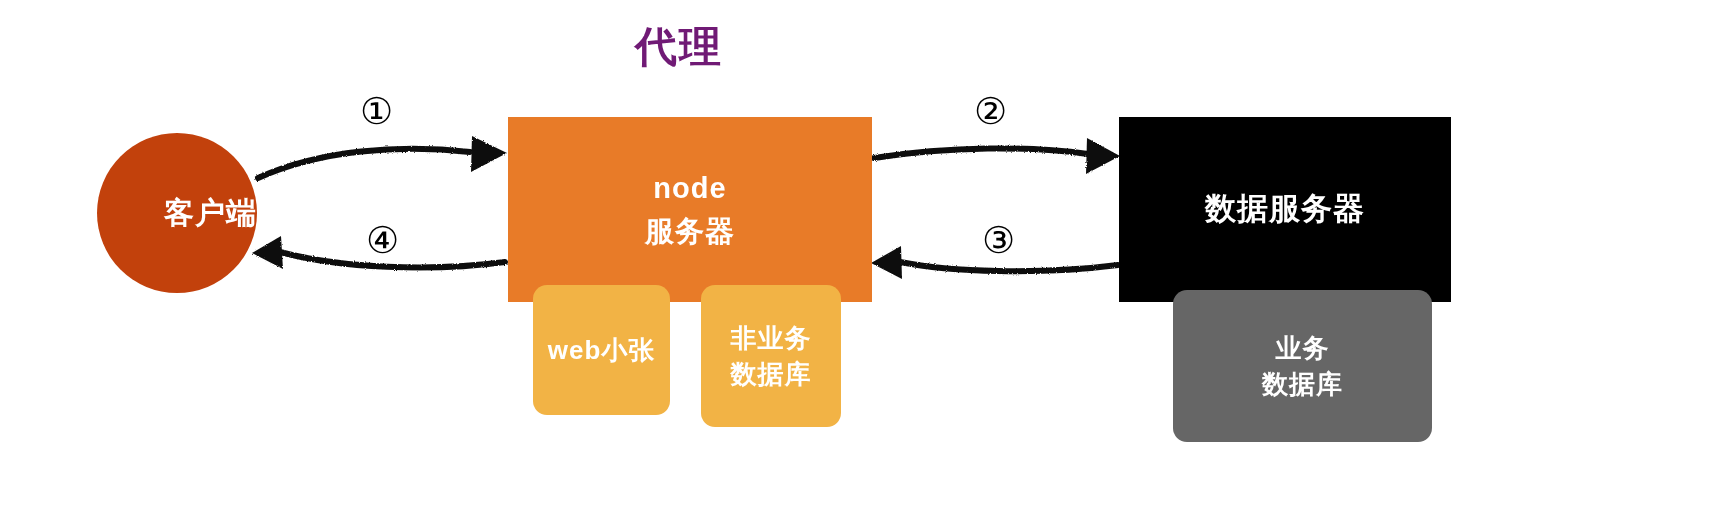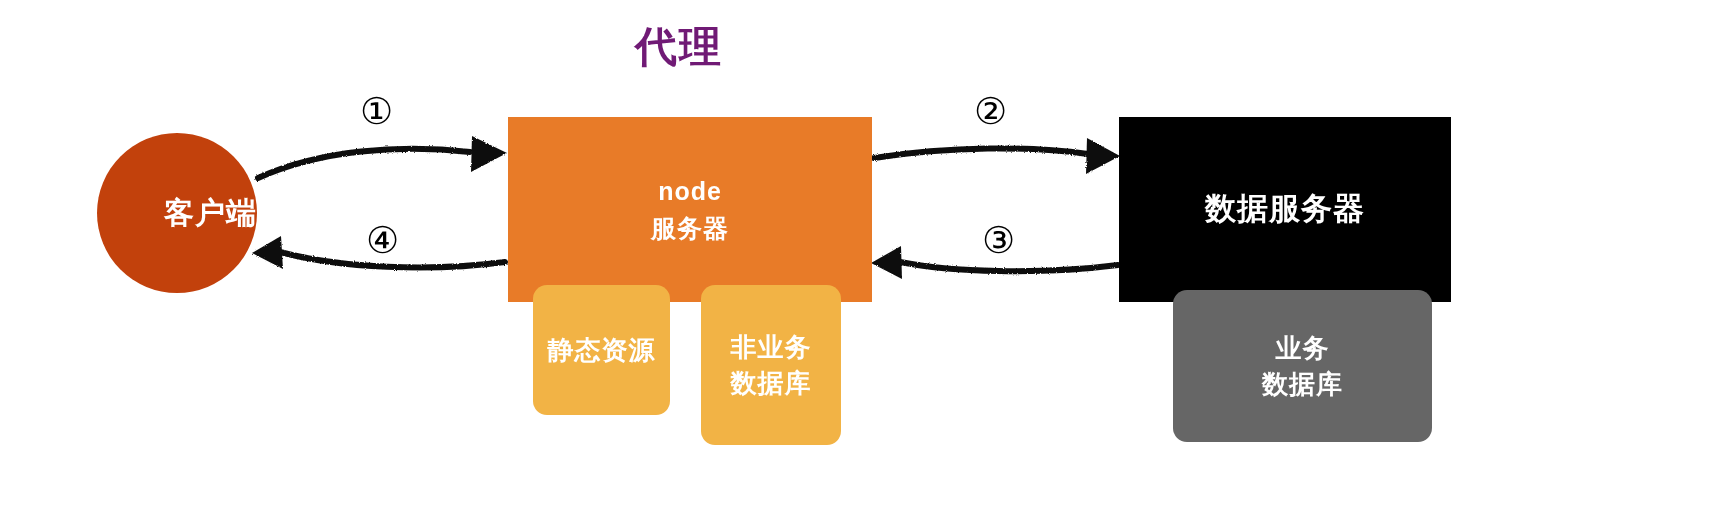--- a/index.html
+++ b/index.html
@@ -63,21 +63,21 @@
     width: 364px;
     height: 185px;
     background: #E87B28;
     display: flex;
     flex-direction: column;
     align-items: center;
     justify-content: center;
   }
   .node-server .line {
     color: #ffffff;
-    font-size: 25px;
+    font-size: 29px;
     font-weight: 600;
     line-height: 1.45;
     text-align: center;
     letter-spacing: 1px;
   }
   .node-server .line.cjk {
     font-weight: 700;
   }
 
   
@@ -123,21 +123,21 @@
     left: 533px;
     top: 285px;
     width: 137px;
     height: 130px;
     background: #F2B345;
   }
   .sub-nonbiz {
     left: 701px;
     top: 285px;
     width: 140px;
-    height: 160px;
+    height: 142px;
     background: #F2B345;
   }
   .sub-biz {
     left: 1173px;
     top: 290px;
     width: 259px;
     height: 152px;
     background: #666666;
   }
 
@@ -226,21 +226,21 @@
     <div class="line">node</div>
     <div class="line cjk">服务器</div>
   </div>
 
   <div class="data-server">
     <div class="line">数据</div>
     <div class="line">服务器</div>
   </div>
 
   <div class="sub-box sub-static">
-    <div class="line">静态资源</div>
+    <div class="line">web小张</div>
   </div>
 
   <div class="sub-box sub-nonbiz">
     <div class="line">非业务</div>
     <div class="line">数据库</div>
   </div>
 
   <div class="sub-box sub-biz">
     <div class="line">业务</div>
     <div class="line">数据库</div>

